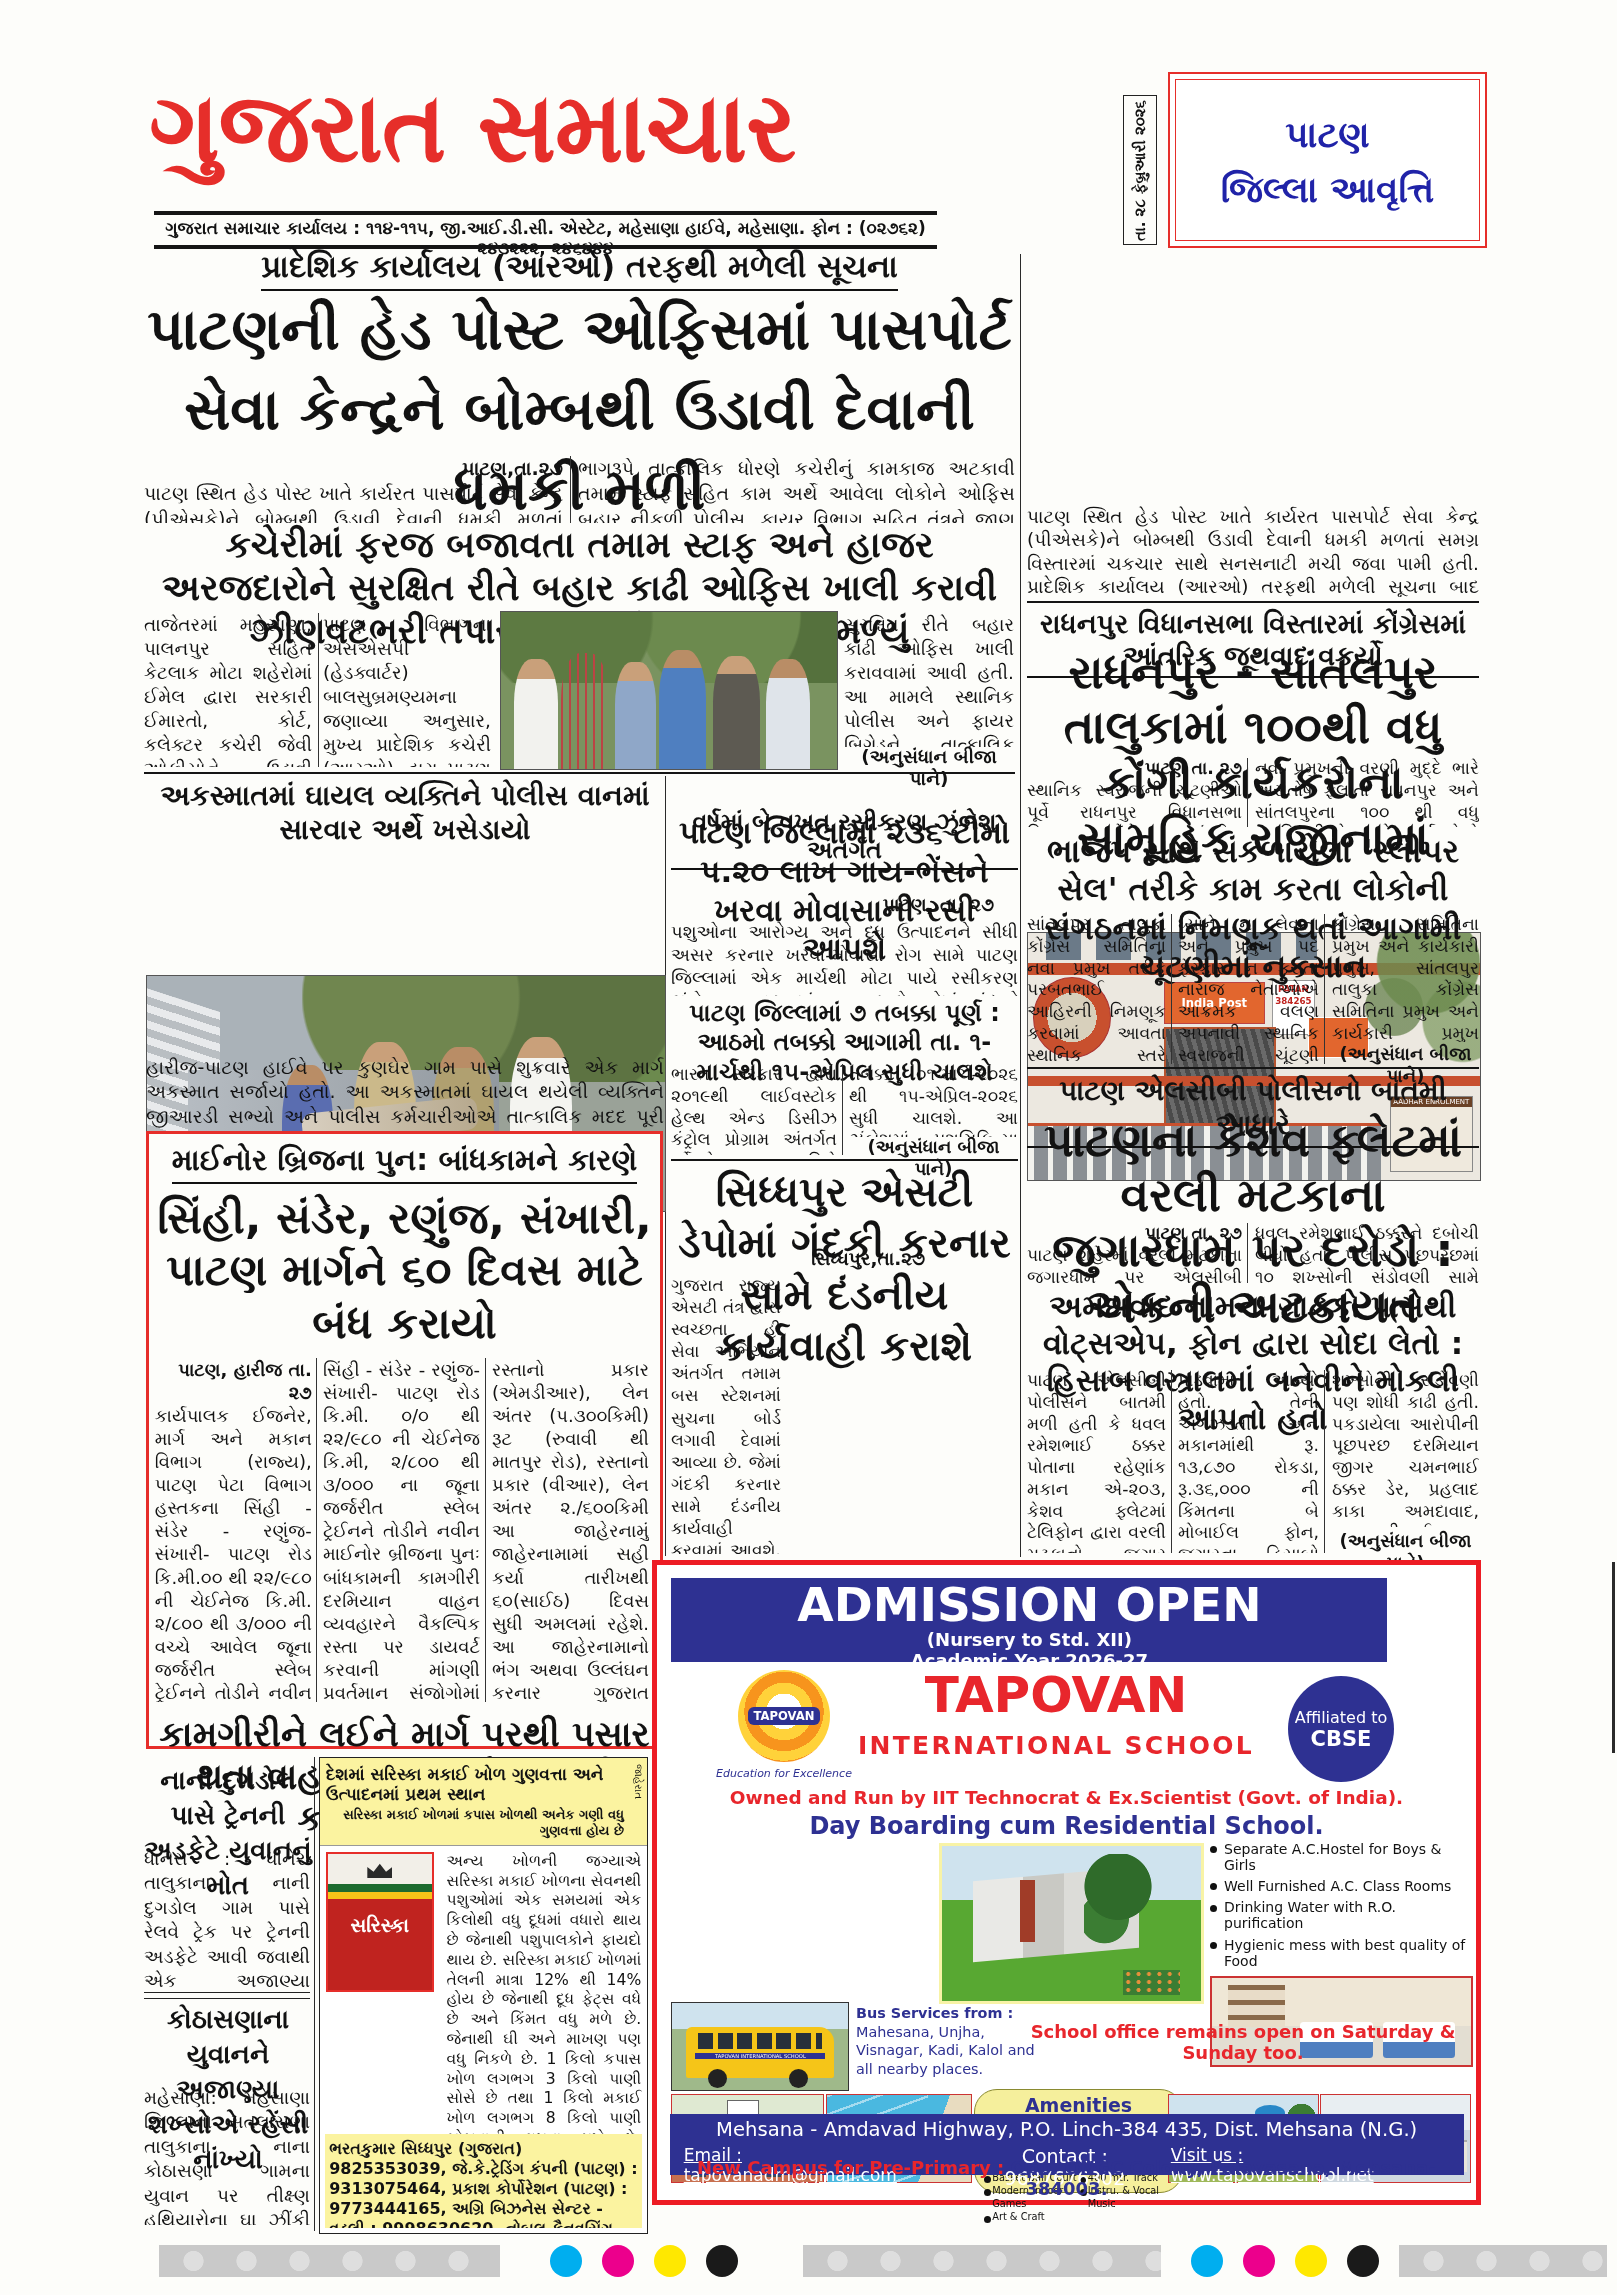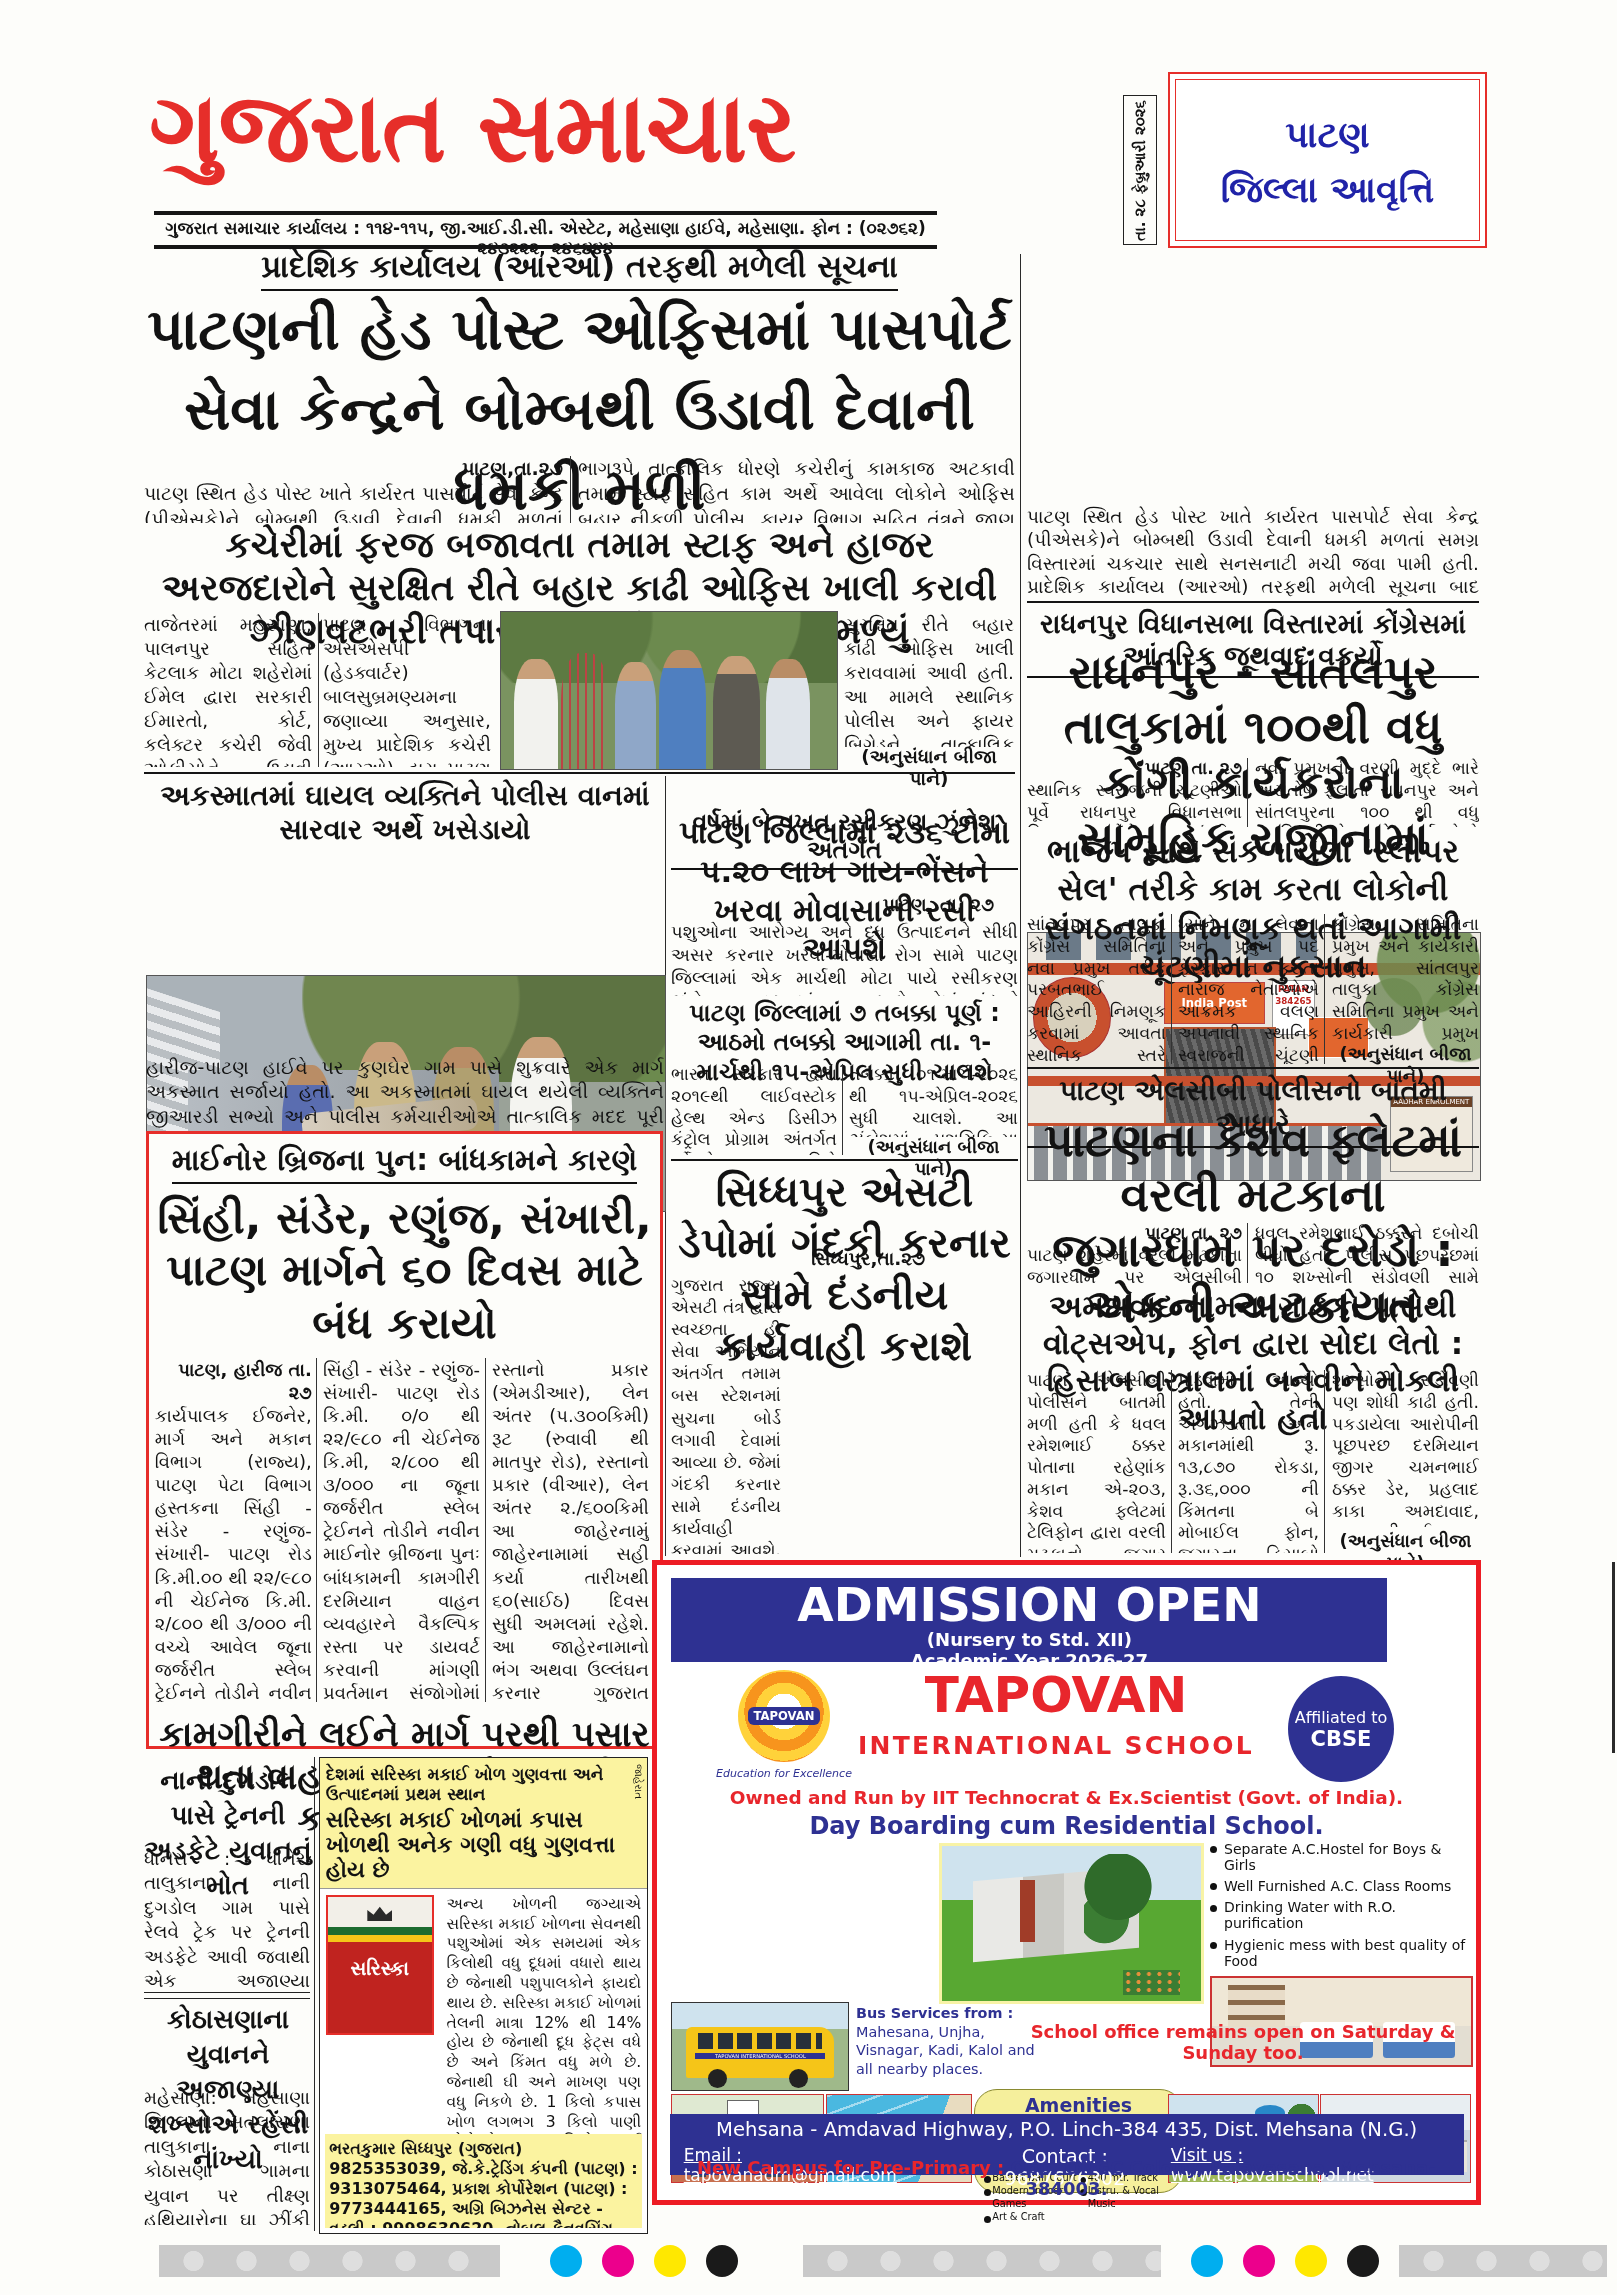--- a/index.html
+++ b/index.html
@@ -116,21 +116,21 @@
   <div class="abs b ctr" style="left:144px;top:1763px;width:168px;font-size:26px;line-height:1.35;">નાની દુગડોલ પાસે ટ્રેનની અડફેટે યુવાનનું મોત</div>
   <div class="abs col just" style="left:144px;top:1847px;width:166px;height:140px;font-size:18.5px;line-height:1.32;">ધાનેરા : ધાનેરા તાલુકાના નાની દુગડોલ ગામ પાસે રેલવે ટ્રેક પર ટ્રેનની અડફેટે આવી જવાથી એક અજાણ્યા પુરુષનું કમકમાટીભર્યું મોત નીપજ્યું છે. ઘટનાને પગલે આસપાસના વિસ્તારમાં ચકચાર મચી ગઈ છે. ઘટનાની જાણ થતા જ સ્થાનિક લોકો એકઠા થઈ ગયા હતા. પોલીસને જાણ કરવામાં આવી હતી.</div>
   <div class="abs" style="left:144px;top:1992px;width:166px;height:4.6px;border-top:1.7px solid #222;border-bottom:1.7px solid #222;"></div>
   <div class="abs b ctr" style="left:144px;top:2002px;width:168px;font-size:26px;line-height:1.35;">કોઠાસણાના યુવાનને અજાણ્યા શખ્સોએ રહેંસી નાંખ્યો</div>
   <div class="abs col just" style="left:144px;top:2086px;width:166px;height:139px;font-size:18.5px;line-height:1.32;">મહેસાણા: મહેસાણા જિલ્લાના સતલાસણા તાલુકાના નાના કોઠાસણા ગામના યુવાન પર તીક્ષ્ણ હથિયારોના ઘા ઝીંકી મોતને ઘાટ ઉતારીને અજાણ્યા શખસો અંધારામાં ઓગળી ગયા હતા. યુવાનની હત્યાના બનાવના લીધે ગ્રામજનોમાં ચકચાર મચી ગઈ હતી.</div>
   <div class="abs vdiv" style="left:314px;top:1757px;height:474px;"></div>
 
   <div class="abs" style="left:319px;top:1757px;width:327px;height:475px;border:1.2px solid #222;background:#fff;">
     <div style="position:relative;background:#fbf3a0;border-bottom:1.2px solid #999;padding:5.8px 23px 5.8px 5.8px;">
       <div class="b" style="font-size:17px;">દેશમાં સરિસ્કા મકાઈ ખોળ ગુણવત્તા અને ઉત્પાદનમાં પ્રથમ સ્થાન</div>
-      <div class="b" style="font-size:22px;margin-top:3.5px;">સરિસ્કા મકાઈ ખોળમાં કપાસ ખોળથી અનેક ગણી વધુ ગુણવત્તા હોય છે</div>
+      <div class="b" style="font-size:13px;margin-top:3.5px;text-align:right;">સરિસ્કા મકાઈ ખોળમાં કપાસ ખોળથી અનેક ગણી વધુ ગુણવત્તા હોય છે</div>
       <span style="position:absolute;right:2.3px;top:5.8px;writing-mode:vertical-rl;font-size:10.4px;">જાહેરાત</span>
     </div>
     <div style="float:left;width:104px;height:136px;margin:5.8px 7px 3.5px 5.8px;border:2.3px solid #e62e2a;background:linear-gradient(#f2efe8 0 22%,#1d6b2f 22% 28%,#f5c518 28% 33%,#c0231f 33% 100%);position:relative;">
       <div class="abs" style="left:38%;top:6%;width:24%;height:12%;background:#2a2a2a;clip-path:polygon(0 100%,0 30%,25% 60%,50% 10%,75% 60%,100% 30%,100% 100%);"></div>
       <div class="abs ctr" style="left:0;top:44%;width:100%;color:#fff;font-weight:bold;font-size:19.6px;">સરિસ્કા</div>
     </div>
     <div class="just" style="padding:5.8px 5.8px 0 5.8px;font-size:15.6px;line-height:1.27;height:300px;overflow:hidden;">અન્ય ખોળની જગ્યાએ સરિસ્કા મકાઈ ખોળના સેવનથી પશુઓમાં એક સમયમાં એક કિલોથી વધુ દૂધમાં વધારો થાય છે જેનાથી પશુપાલકોને ફાયદો થાય છે. સરિસ્કા મકાઈ ખોળમાં તેલની માત્રા 12% થી 14% હોય છે જેનાથી દૂધ ફેટ્સ વધે છે અને કિંમત વધુ મળે છે. જેનાથી ઘી અને માખણ પણ વધુ નિકળે છે. 1 કિલો કપાસ ખોળ લગભગ 3 કિલો પાણી સોસે છે તથા 1 કિલો મકાઈ ખોળ લગભગ 8 કિલો પાણી સોસવાની ક્ષમતા રાખે છે. મકાઈ ખોળમાં કપાસથી વધુ ગુણવત્તા હોય છે. જેનાથી પશુઓની પાચન ક્ષમતા વધે છે. તેમાં વિટામિન ઈ હોય છે. દૂધની ગુણવત્તા વધે છે અને દૂધ પૌષ્ટિક થઈ જાય છે, આજનો પશુપાલક જાગૃત છે. ભેળસેળવાળો ખોળ દુકાનદારને પરત કરી રહ્યો છે. ગુજરાતના ભેળસેળવાળા મકાઈ ખોળથી બચો - શુધ્ધખોળ અપનાવો. પશુ સ્વસ્થ, પશુપાલક સમૃદ્ધ પશુપાલકોને સરિસ્કા મકાઈ ખોળમાં 100% વિશ્વાસ છે એટલે સારી ગુણવત્તા અને પૌષ્ટિક હોવાના કારણે પશુપાલક દુકાનદાર પાસેથી સરિસ્કા મકાઈ ખોળ જ લે છે. એનાથી પશુ સ્વસ્થ રહે છે તથા પશુપાલકોની આવક વધે છે ! સરિસ્કા મકાઈ ખોળની ગુજરાતમાં 5 વર્ષમાં અનેક ગણી માંગ વધી છે અને નિરંતર વધી રહી છે ! દૂધ મંડળીયો અને પશુપાલકની ભારે માંગ છે.</div>
     <div class="b" style="position:absolute;left:4.6px;right:4.6px;bottom:4.6px;height:85px;background:#fbf3a0;padding:4.6px;font-size:16px;line-height:1.25;overflow:hidden;">ભરતકુમાર સિધ્ધપુર (ગુજરાત) 9825353039, જે.કે.ટ્રેડિંગ કંપની (પાટણ) : 9313075464, પ્રકાશ કોર્પોરેશન (પાટણ) : 9773444165, અગ્રિ બિઝનેસ સેન્ટર - વડલી : 9998630620, નોબલ કૈનવસિંગ (પાટણ) : 9724025557, 8401791230, પવનકુમાર ગુપ્તા : 9811170526, 8851487655</div>
   </div>
 

